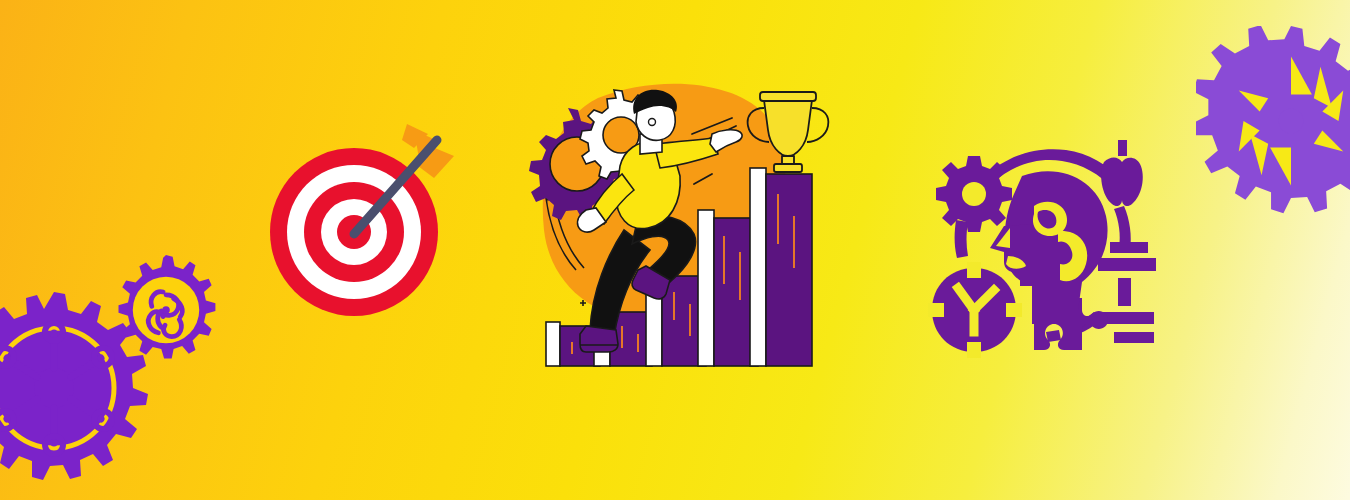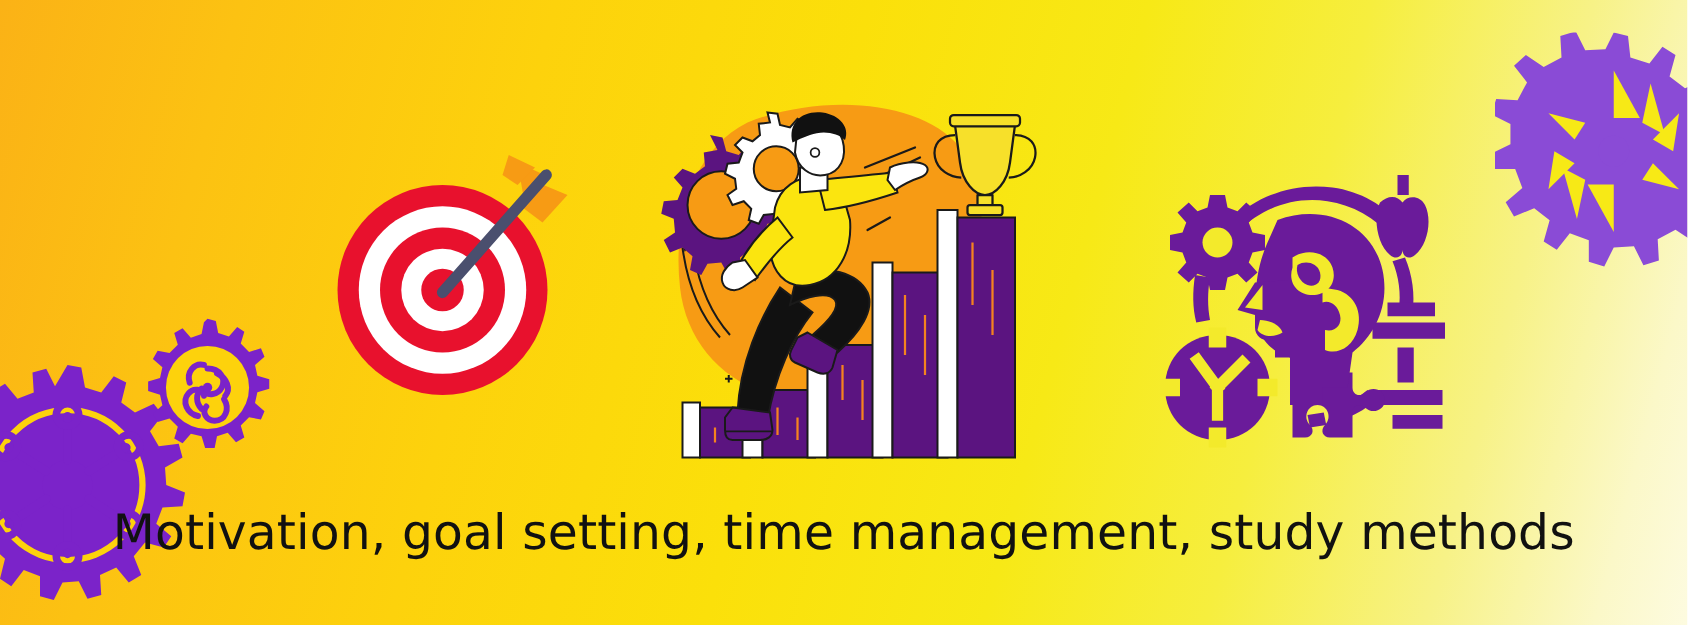--- a/index.html
+++ b/index.html
@@ -364,15 +364,14 @@
                  L92 158 L104 158 L104 96 Z" fill="#6a1b9a"></path>
         <path d="M68 118 L82 100 L82 120 Z" fill="#f3ea2b"></path>
         <path d="M80 128 C88 128 96 132 98 138 C92 142 82 142 78 136 Z" fill="#f3ea2b"></path>
 
         <path d="M142 104 C156 108 162 122 158 136 C154 150 142 156 132 152
                  L132 136 C140 138 146 132 144 124 C142 116 136 112 130 114 L130 102 Z" fill="#f3ea2b"></path>
       </g>
     </svg>
   </div>
 
-  <div id="caption">Motivation, goal setting, time management, study methods</div>
 
 </div>
 
 </body></html>

